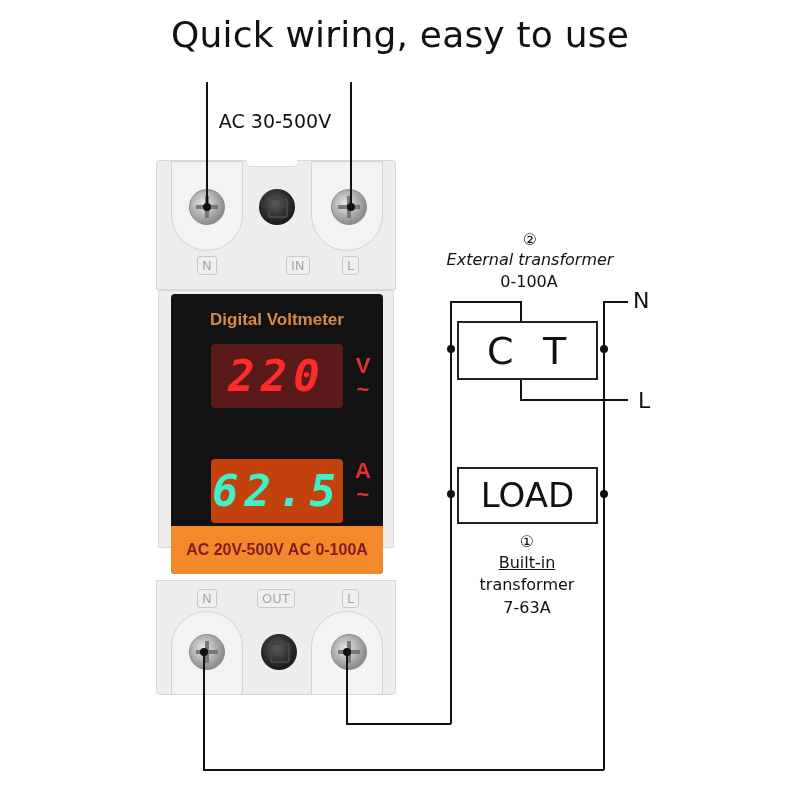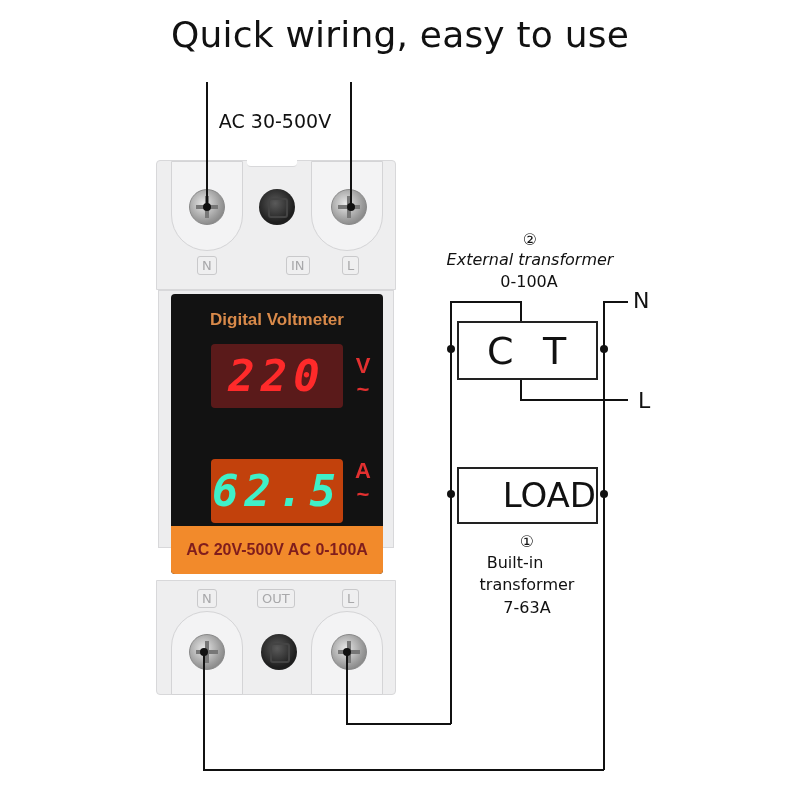--- a/index.html
+++ b/index.html
@@ -106,18 +106,18 @@
 <div class="abs label" style="left:429px; top:272px; width:200px;">0-100A</div>
 
 <div class="abs box" style="left:457px; top:321px; width:141px; height:59px;">
   <span class="ct-letter" style="left:28px; top:6px;">C</span>
   <span class="ct-letter" style="left:84px; top:6px;">T</span>
 </div>
 
 <div class="abs" style="left:633px; top:288px; font-size:22px;">N</div>
 <div class="abs" style="left:638px; top:388px; font-size:22px;">L</div>
 
-<div class="abs box" style="left:457px; top:467px; width:141px; height:57px; text-align:right; line-height:53px; font-size:34px;">LOAD</div>
+<div class="abs box" style="left:457px; top:467px; width:141px; height:57px; text-align:center; line-height:53px; font-size:34px;">LOAD</div>
 
 <div class="abs label" style="left:427px; top:532px; width:200px;">①</div>
-<div class="abs label" style="left:415px; top:553px; width:200px;">Built-in</div>
+<div class="abs label" style="left:427px; top:553px; width:200px;text-decoration:underline;">Built-in</div>
 <div class="abs label" style="left:427px; top:575px; width:200px;">transformer</div>
 <div class="abs label" style="left:427px; top:598px; width:200px;">7-63A</div>
 
 </body></html>

